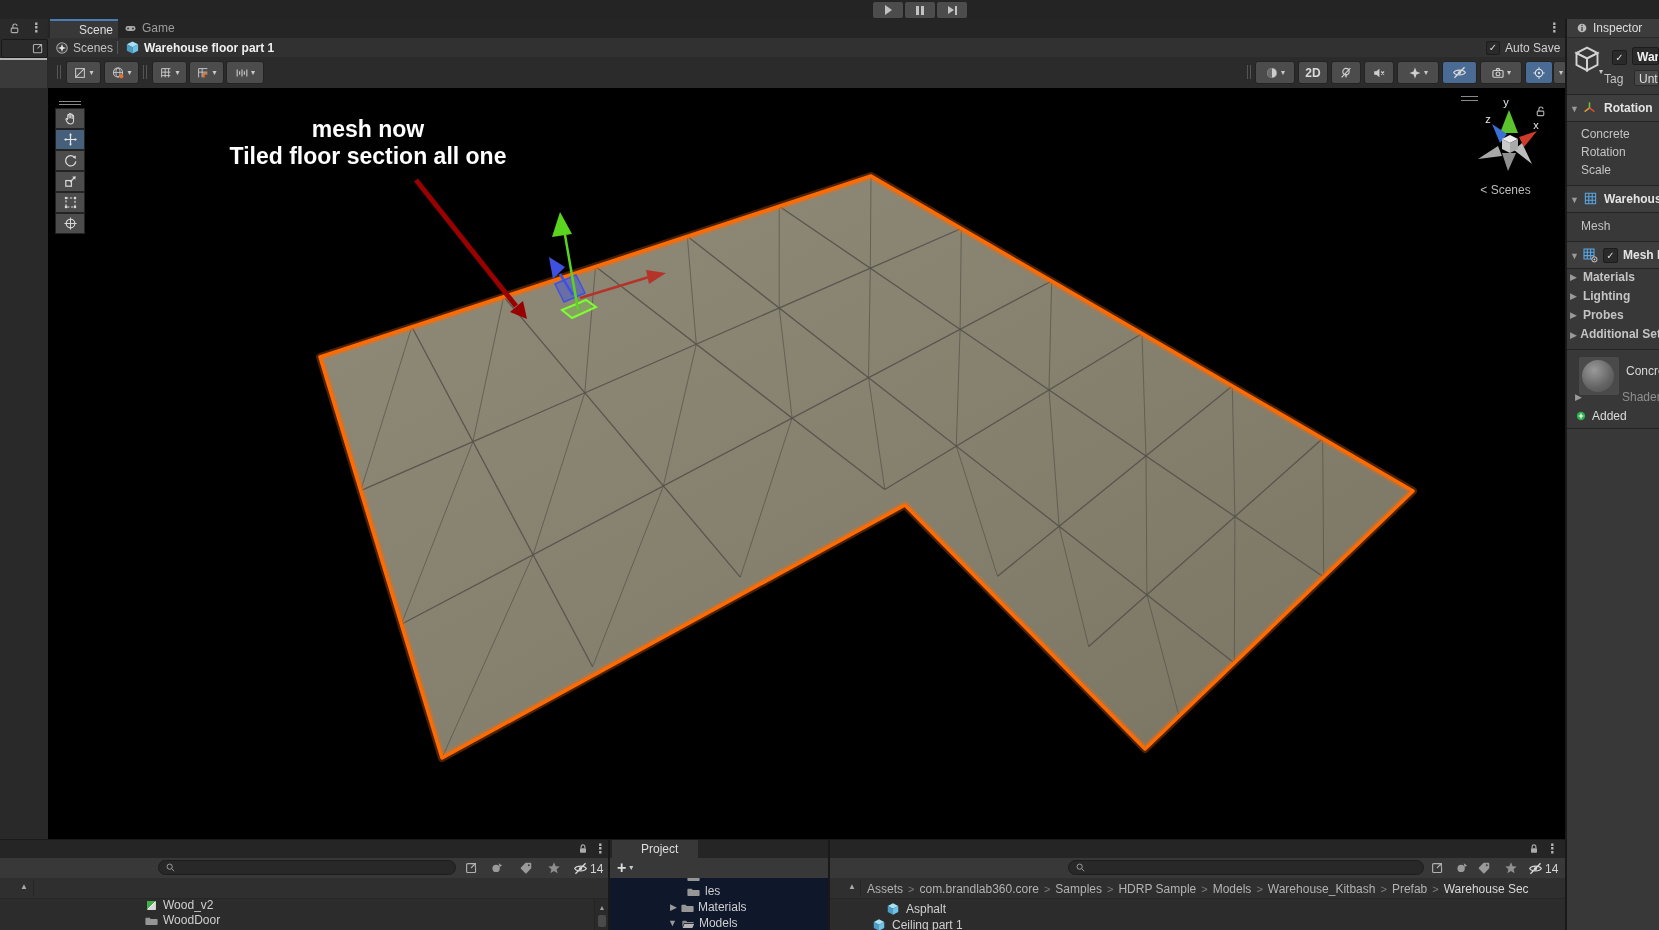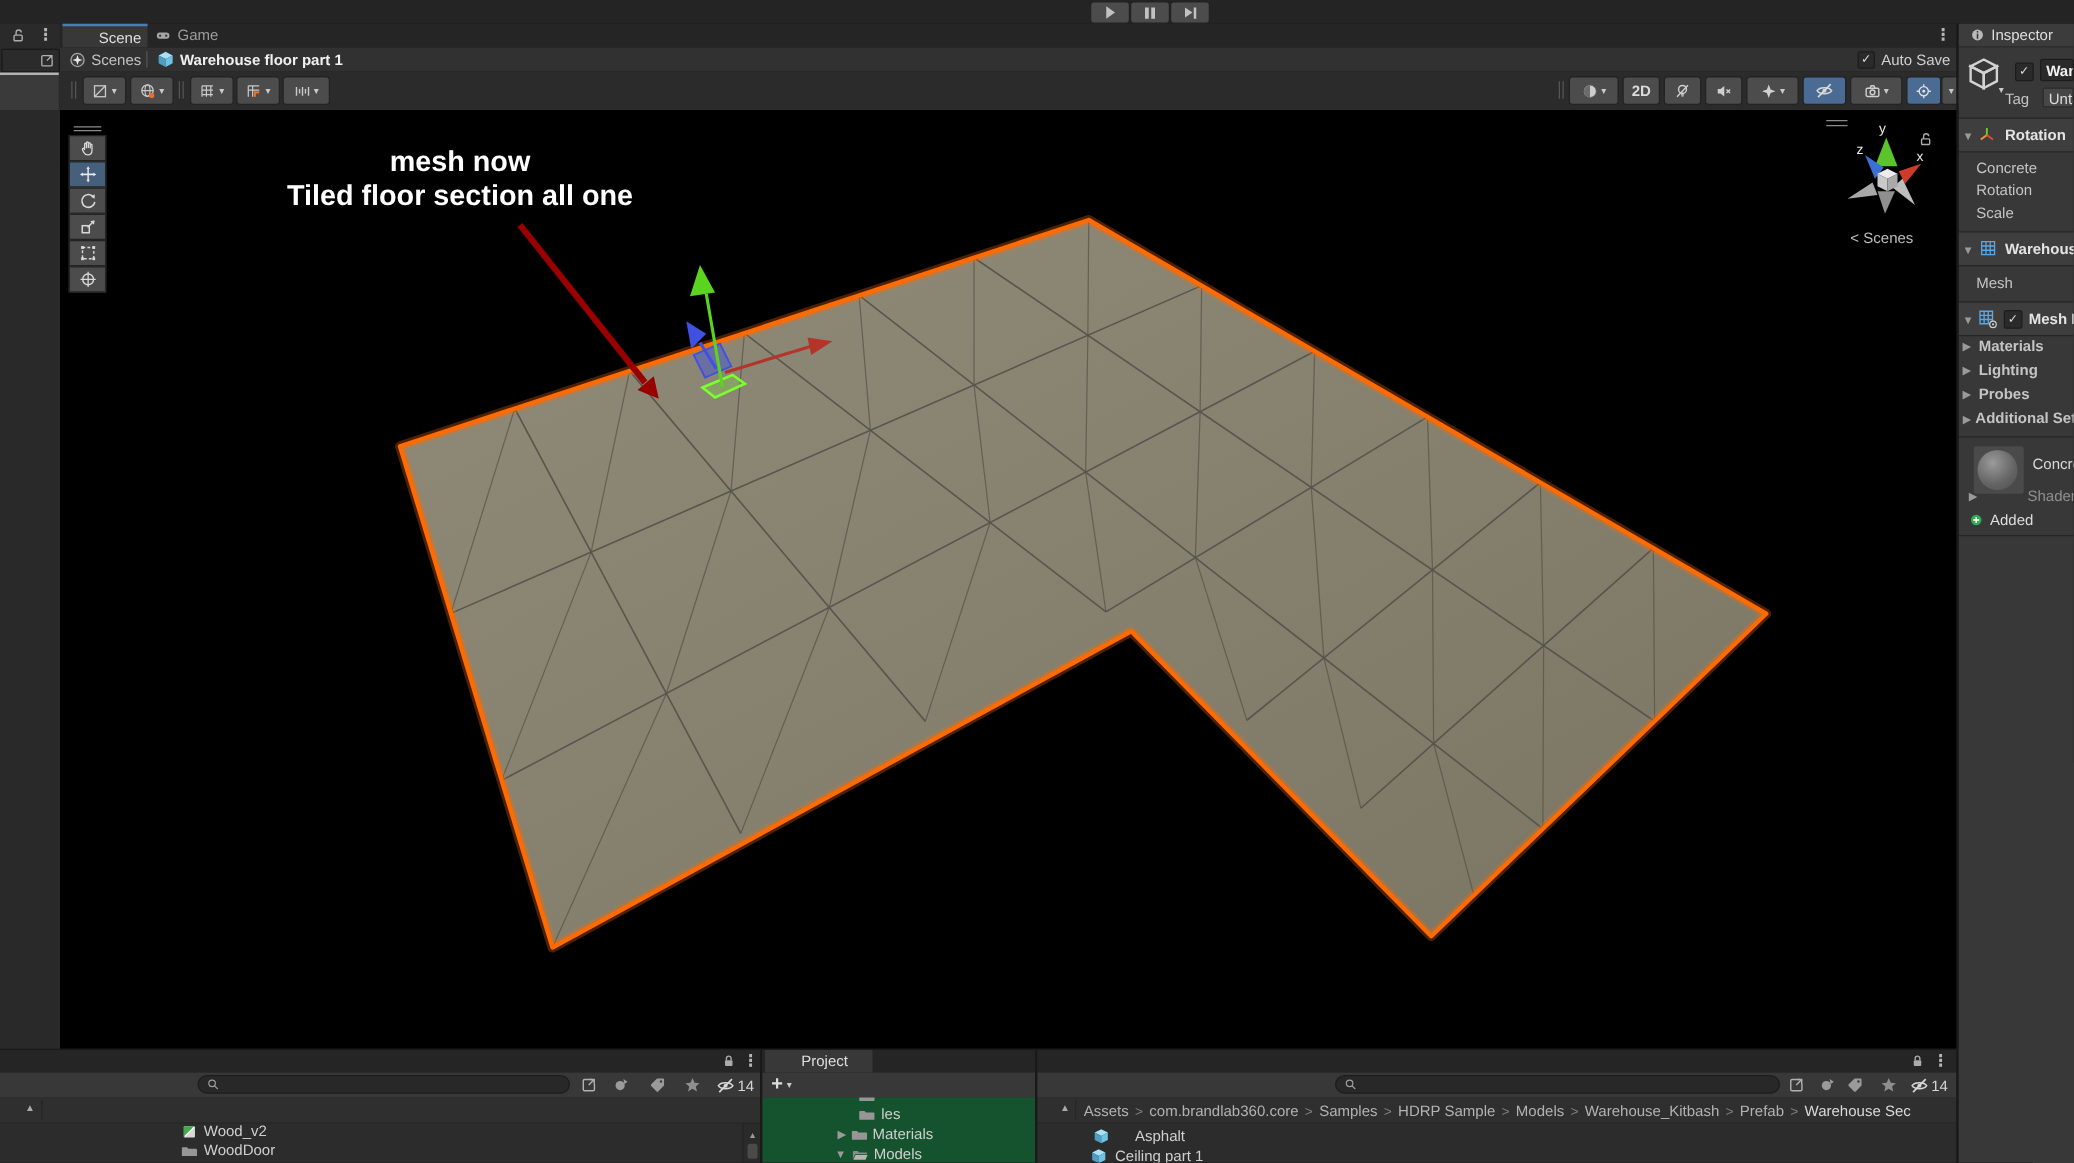--- a/index.html
+++ b/index.html
@@ -522,21 +522,21 @@
           </svg>
         <span>Project</span>
       </div>
     </div>
     <div class="r" style="left:0;top:18px;width:218px;height:20px;background:#383838">
       <div class="r" style="left:7px;top:1px;display:flex;align-items:center;gap:3px">
         <span style="font-size:16px;color:#dcdcdc;font-weight:bold">+</span>
         <span class="caret">▾</span>
       </div>
     </div>
-    <div class="r" style="left:0;top:38px;width:218px;height:52px;background:#14532d;overflow:hidden">
+    <div class="r" style="left:0;top:38px;width:218px;height:52px;background:#0f172a;overflow:hidden">
       <svg class="r" style="left:77px;top:-8px" width="13" height="13">
           <use href="#i-folder"></use>
         </svg>
       <div class="r" style="left:77px;top:6px;display:flex;align-items:center;gap:5px">
         <svg width="13" height="13">
             <use href="#i-folder"></use>
           </svg>
         <span style="color:#cfcfcf">les</span>
       </div>
       <div class="r" style="left:60px;top:22px;display:flex;align-items:center;gap:4px">
@@ -589,21 +589,21 @@
       <span class="r" style="left:715px;top:4px;color:#d5d5d5">14</span>
     </div>
     <div class="r" style="left:0;top:38px;width:735px;height:20px;background:#2f2f2f;border-bottom:1px solid #262626">
       <span class="r" style="left:18px;top:4px;font-size:8px;color:#aaa">▲</span>
       <div class="r vdiv" style="left:30px;top:2px;height:16px;background:#262626"></div>
       <div class="r nowrap" style="left:37px;top:4px;width:698px">
         <span class="crumb">Assets</span><span class="crumb-sep">&gt;</span><span class="crumb">com.brandlab360.core</span><span class="crumb-sep">&gt;</span><span class="crumb">Samples</span><span class="crumb-sep">&gt;</span><span class="crumb">HDRP Sample</span><span class="crumb-sep">&gt;</span><span class="crumb">Models</span><span class="crumb-sep">&gt;</span><span class="crumb">Warehouse_Kitbash</span><span class="crumb-sep">&gt;</span><span class="crumb">Prefab</span><span class="crumb-sep">&gt;</span><span class="crumb" style="color:#d8d8d8">Warehouse Sec</span>
       </div>
     </div>
     <div class="r" style="left:0;top:59px;width:735px;height:31px;background:#2c2c2c;overflow:hidden">
-      <div class="r" style="left:44px;top:3px;display:flex;align-items:flex-end;gap:20px">
+      <div class="r" style="left:56px;top:3px;display:flex;align-items:flex-end;gap:6px">
         <svg width="14" height="14">
             <use href="#i-cube"></use>
           </svg>
         <span style="color:#cfcfcf">Asphalt</span>
       </div>
       <div class="r" style="left:42px;top:19px;display:flex;align-items:center;gap:6px">
         <svg width="14" height="14">
             <use href="#i-cube"></use>
           </svg>
         <span style="color:#cfcfcf">Ceiling part 1</span>

